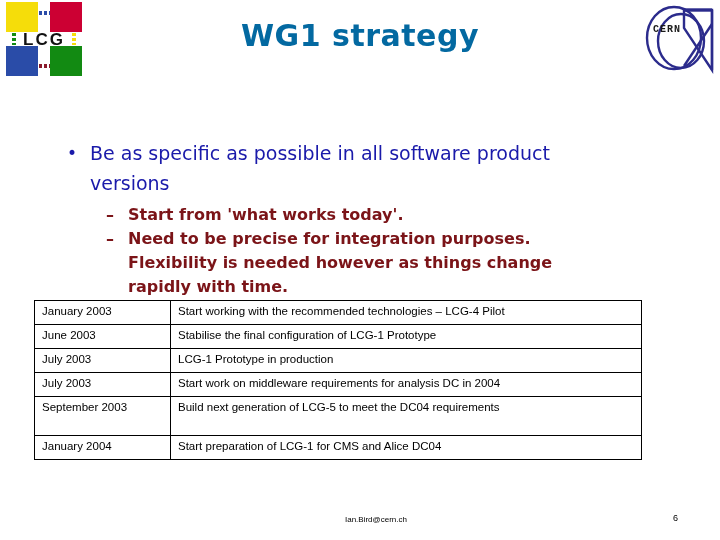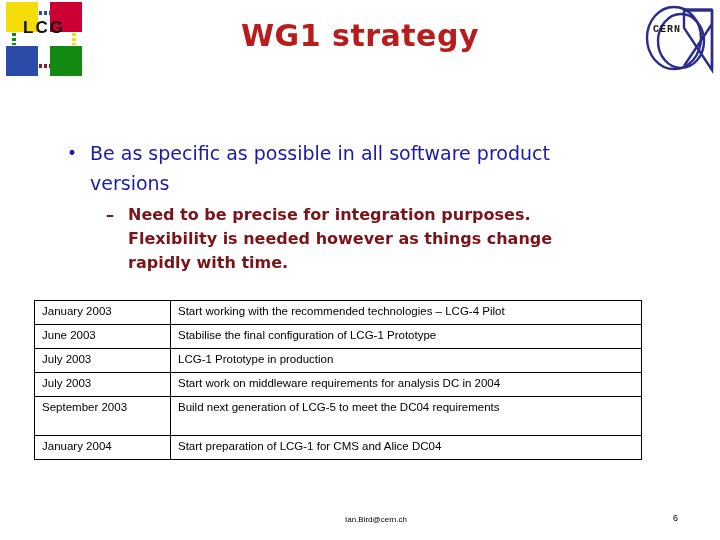--- a/index.html
+++ b/index.html
@@ -47,21 +47,21 @@
     left: 6px; top: 31px; width: 4px; height: 12px;
     background: repeating-linear-gradient(to bottom, #128a12 0 3px, #ffffff 3px 5px);
   }
   #lcg-logo .dash.right {
     left: 66px; top: 31px; width: 4px; height: 12px;
     background: repeating-linear-gradient(to bottom, #f5dd0a 0 3px, #ffffff 3px 5px);
   }
   #lcg-logo .lcg-text {
     position: absolute;
     left: 0px;
-    top: 17px;
+    top: 29px;
     width: 76px;
     text-align: center;
     font-family: "Liberation Sans", sans-serif;
     font-weight: bold;
     font-size: 17px;
     letter-spacing: 2px;
     color: #111111;
     line-height: 17px;
   }
 
@@ -87,21 +87,21 @@
   
   #title {
     position: absolute;
     left: 110px;
     top: 18px;
     width: 500px;
     text-align: center;
     font-family: "DejaVu Sans", sans-serif;
     font-size: 30px;
     font-weight: bold;
-    color: #b91c1c;
+    color: #0369a1;
     letter-spacing: 0.5px;
   }
 
   
   #bullets {
     position: absolute;
     left: 58px;
     top: 138px;
     width: 600px;
   }
@@ -222,20 +222,21 @@
 <div id="title">WG1 strategy</div>
 
 <div id="bullets">
   <div class="l1">
     <span class="marker">•</span>
     <span>Be as specific as possible in all software product versions</span>
   </div>
   <div class="l2-wrap">
     <div class="l2">
       <span class="marker">–</span>
+      <span>Start from 'what works today'.</span>
     </div>
     <div class="l2">
       <span class="marker">–</span>
       <span>Need to be precise for integration purposes. Flexibility is needed however as things change rapidly with time.</span>
     </div>
   </div>
 </div>
 
 <table id="timeline-table">
   <tbody>

